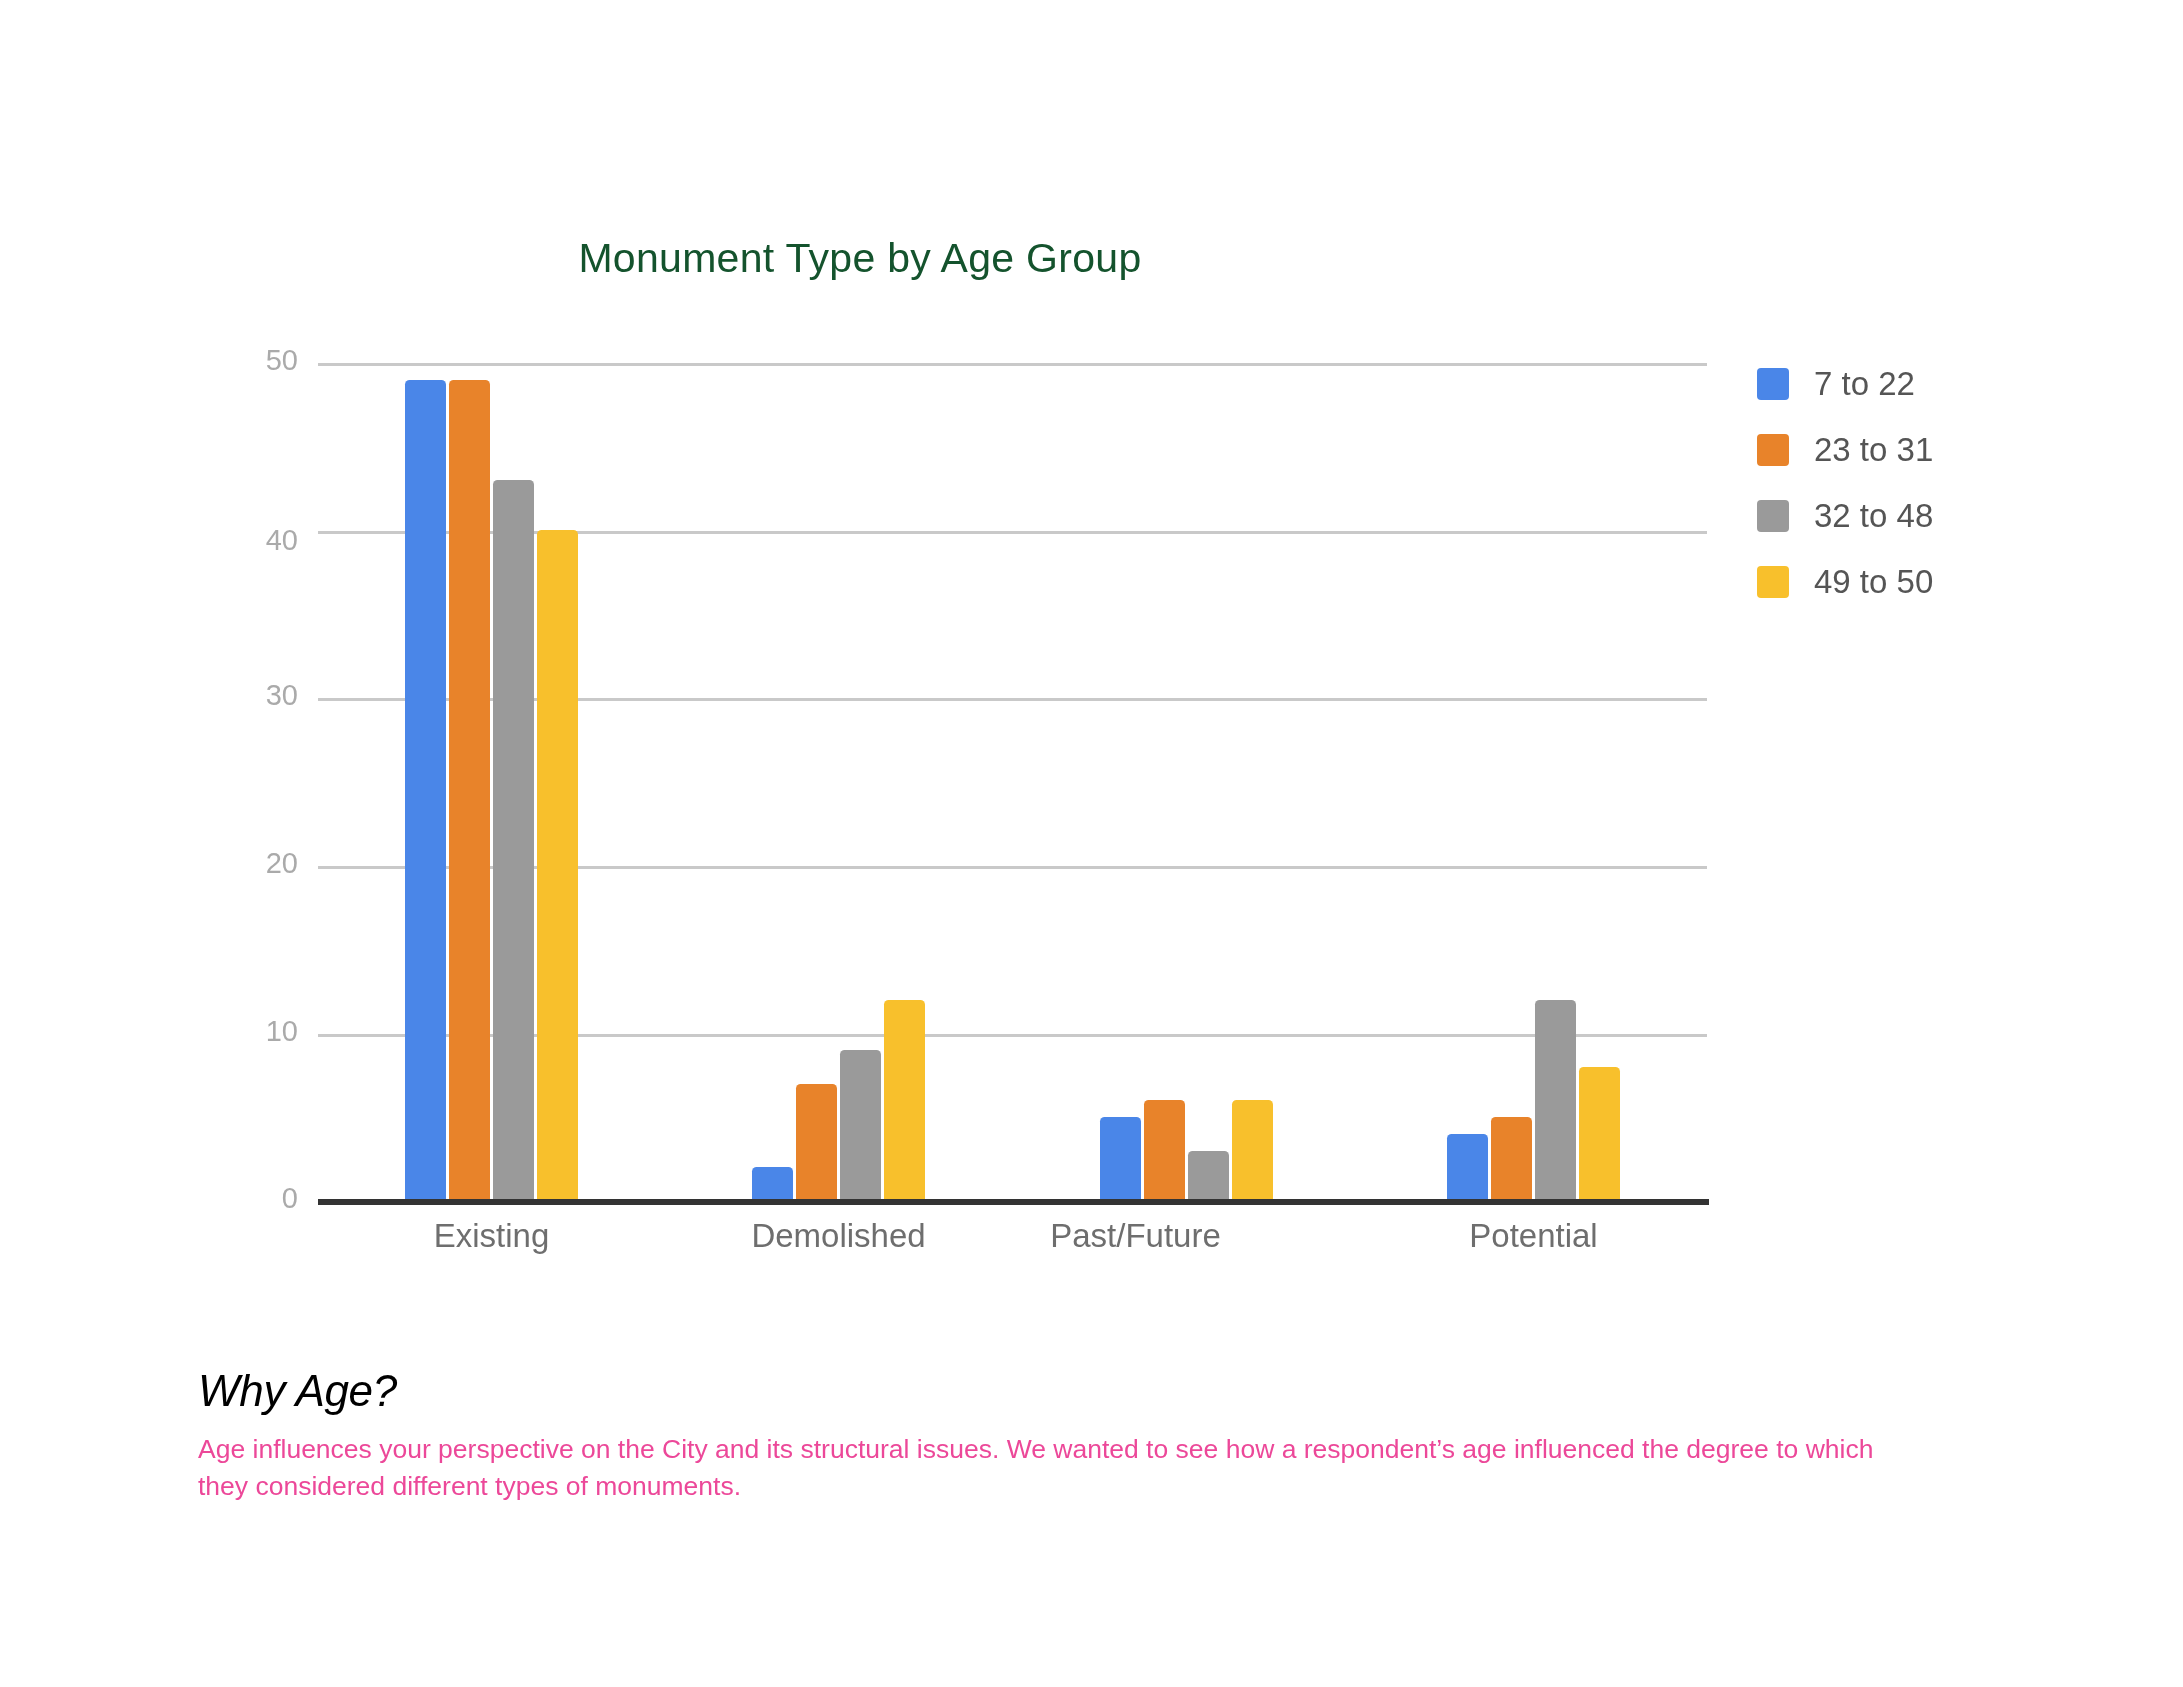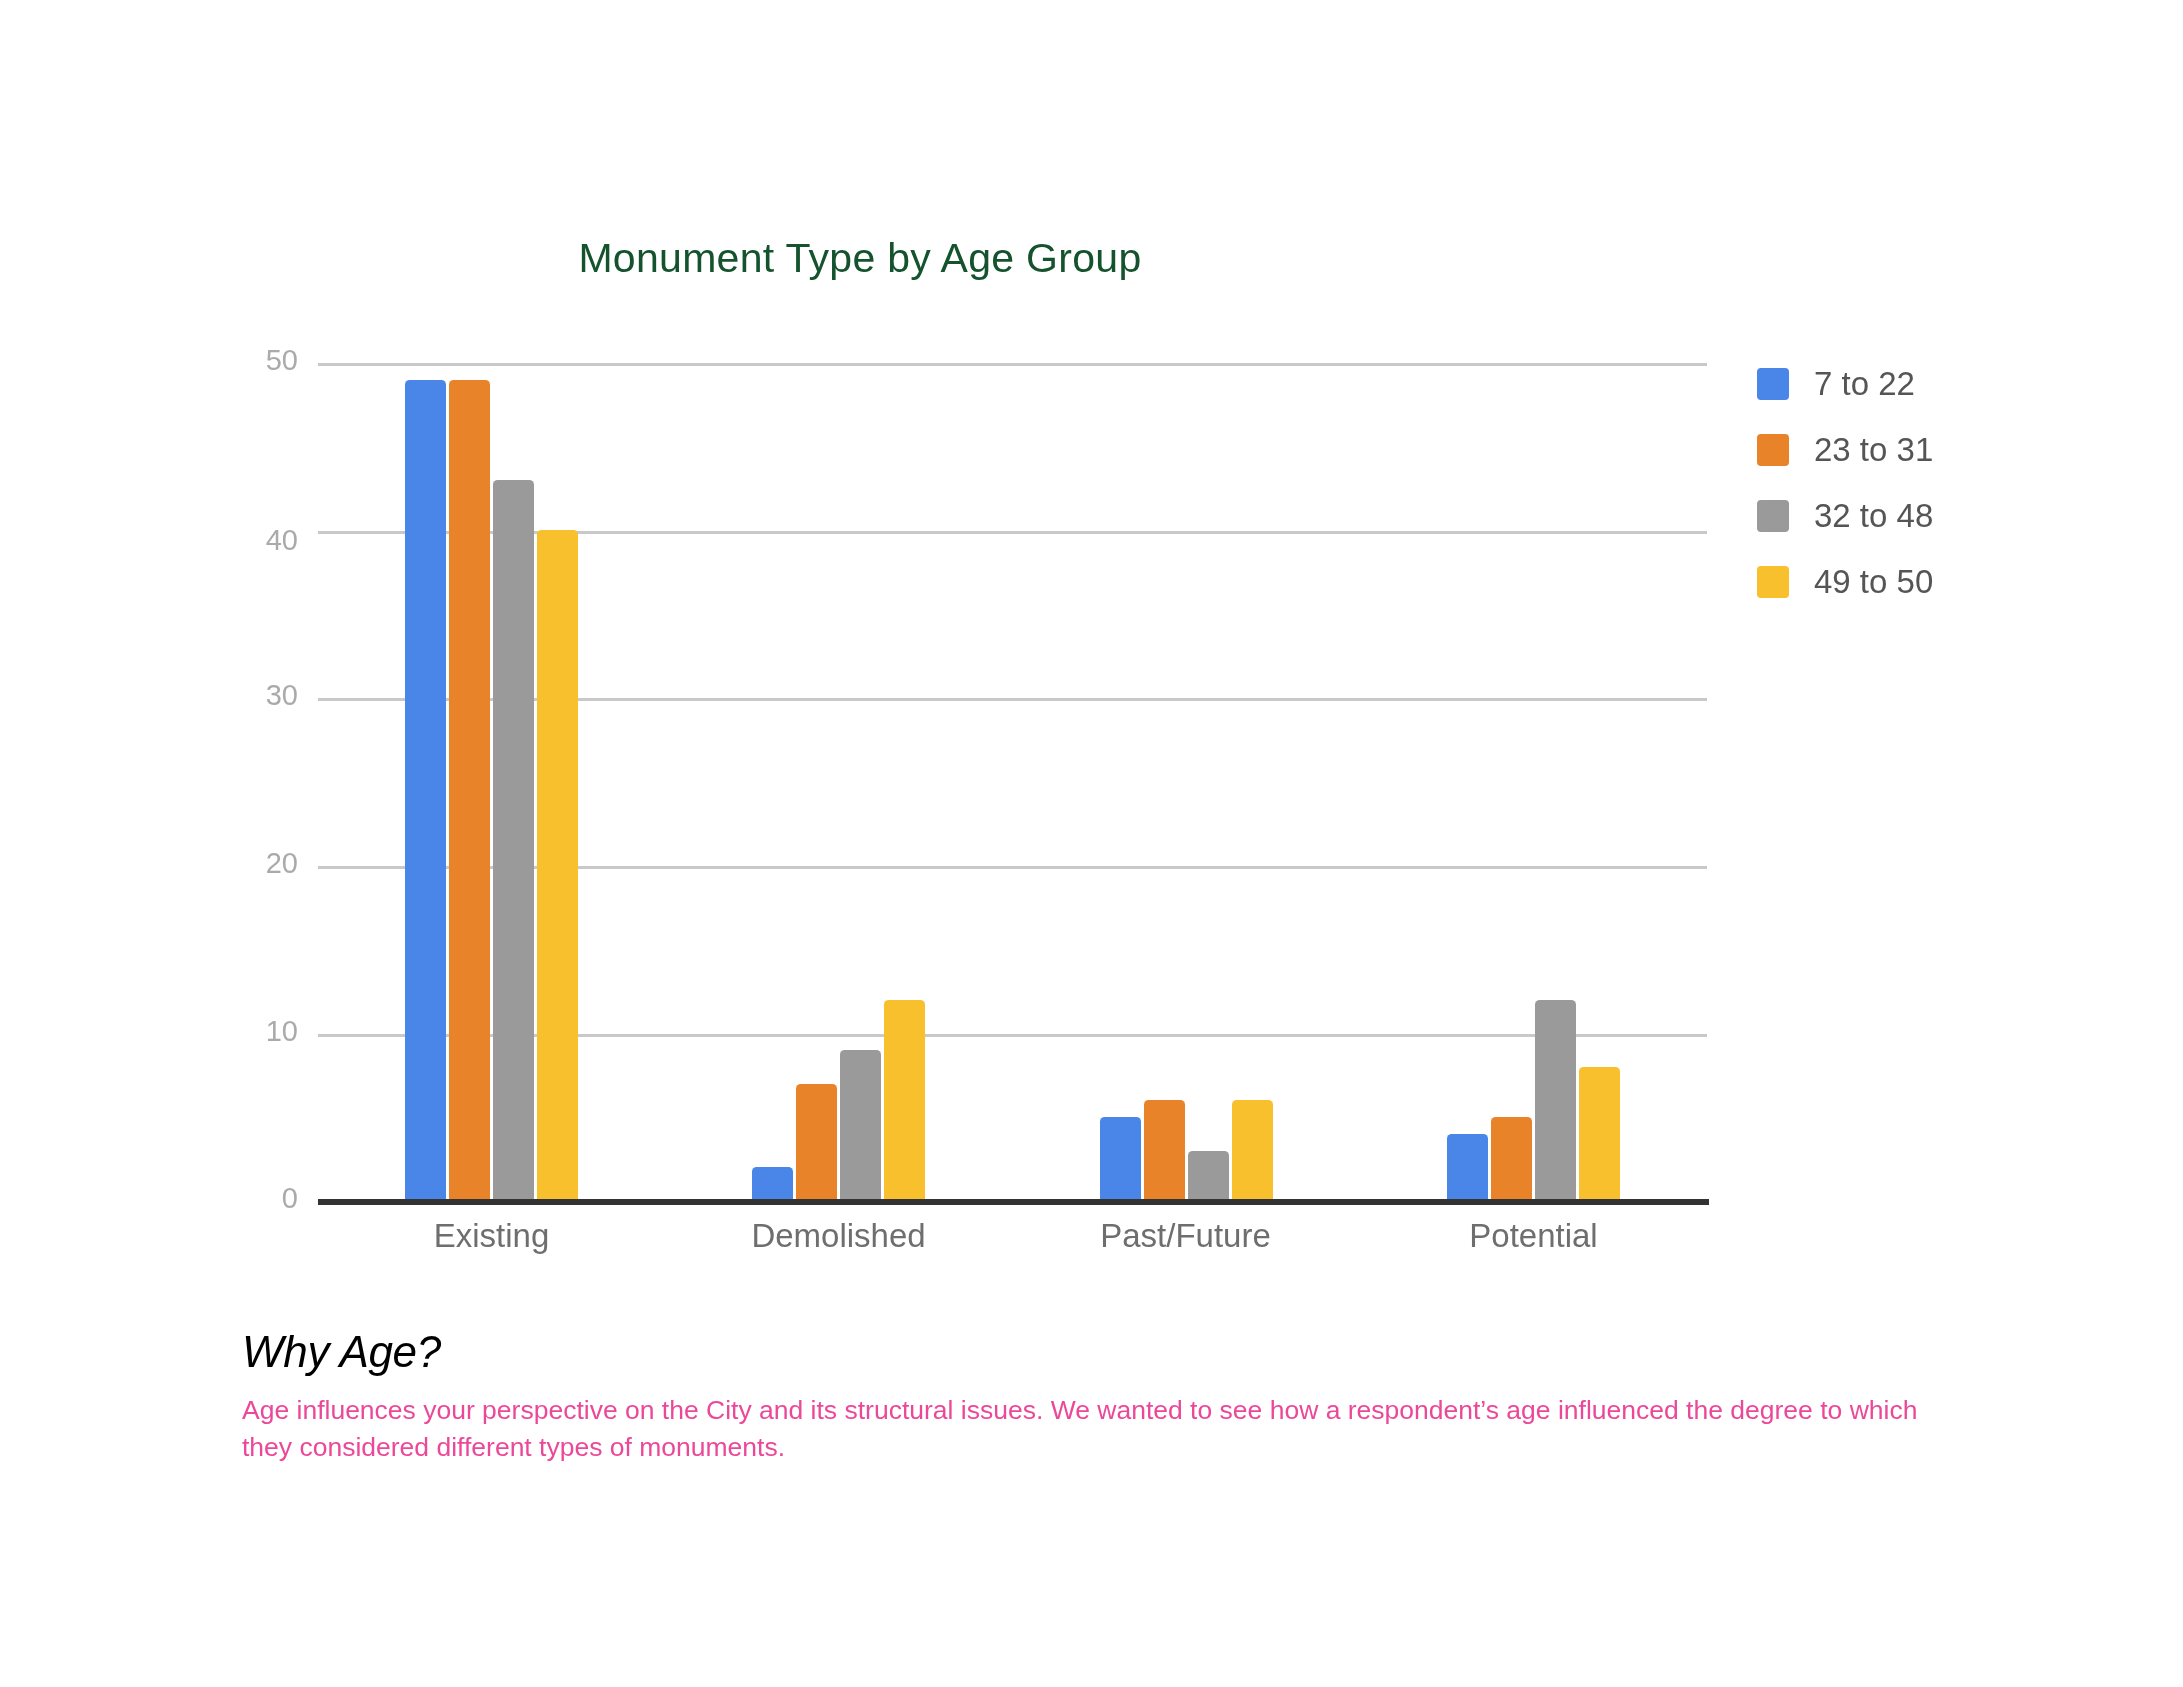--- a/index.html
+++ b/index.html
@@ -115,23 +115,22 @@
     margin-left: 25px;
     font-size: 33px;
     color: #555555;
     white-space: nowrap;
   }
 
   
   #caption-block {
     position: absolute;
     left: 198px;
-    top: 1327px;
+    top: 1366px;
     width: 1733px;
-    margin-left: 44px;
   }
   #caption-heading {
     font-size: 44px;
     font-style: italic;
     color: #000000;
     margin: 0 0 14.6px 0;
     font-weight: normal;
     letter-spacing: -0.3px;
   }
   #caption-paragraph {
@@ -192,21 +191,21 @@
           <div class="bar" title="49 to 76 — Potential: 8" style="height: 134px; background: rgb(248, 192, 44);"></div>
         </div>
       </div>
   </div>
 
   <div id="axis-baseline"></div>
 
   <div id="x-axis">
       <div class="xtick-label" style="left: 318px; width: 347px;">Existing</div>
       <div class="xtick-label" style="left: 665px; width: 347px;">Demolished</div>
-      <div class="xtick-label" style="left: 1012px; width: 347px;">Past/Future</div>
+      <div class="xtick-label" style="left: 962px; width: 347px;">Past/Future</div>
       <div class="xtick-label" style="left: 1360px; width: 347px;">Potential</div>
     </div>
 
   <div id="legend">
       <div class="legend-row">
         <div class="legend-swatch" style="background: rgb(74, 134, 232);"></div>
         <div class="legend-label">7 to 22</div>
       </div>
       <div class="legend-row">
         <div class="legend-swatch" style="background: rgb(232, 131, 42);"></div>

